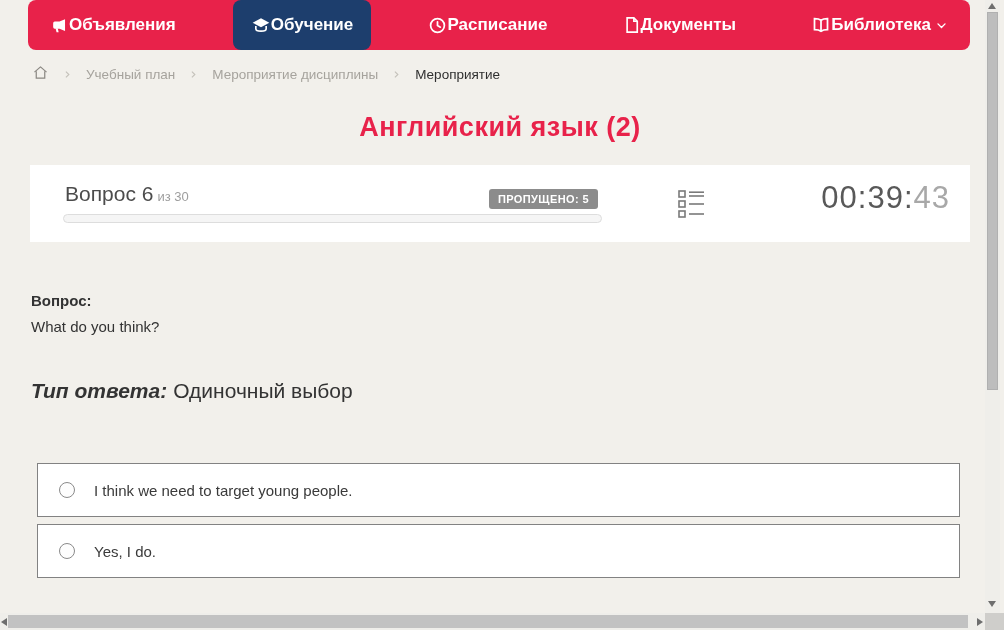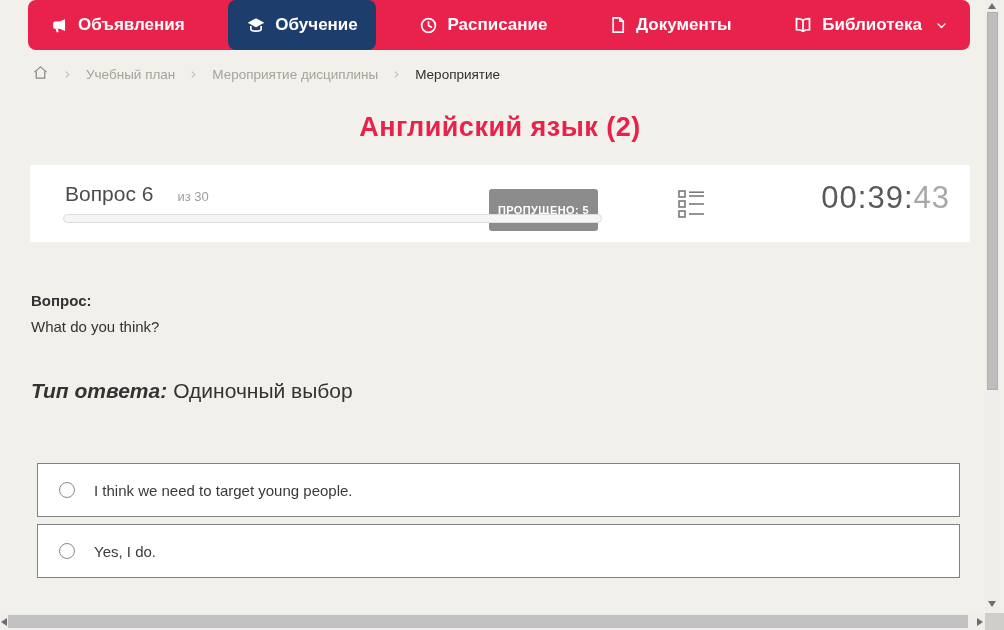--- a/index.html
+++ b/index.html
@@ -1,40 +1,40 @@
 <!DOCTYPE html>
 <html><head>
 <meta charset="utf-8">
 <style>
   html,body{margin:0;padding:0;}
   body{font-family:"Liberation Sans", sans-serif; background:#e9e7e2;}
   .screen{position:relative;width:1004px;height:630px;background:#f2f0eb;overflow:hidden;}
 
   
   .navbar{position:absolute;left:28px;top:0;width:942px;height:50px;background:#e8224a;border-radius:8px;display:flex;justify-content:space-between;align-items:stretch;padding:0 4px;box-sizing:border-box;}
-  .nav-item{display:flex;align-items:center;gap:9px;padding:0 18px;color:#ffffff;font-weight:bold;font-size:17px;white-space:nowrap;cursor:pointer;}
+  .nav-item{display:flex;align-items:center;padding:0 18px;color:#ffffff;font-weight:bold;font-size:17px;white-space:nowrap;cursor:pointer;}
   .nav-item.active{background:#1d3e6d;border-radius:8px;}
   .nav-item svg{display:block;}
   .chev{margin-left:4px;}
 
   
   .breadcrumb{position:absolute;left:32px;top:64px;display:flex;align-items:center;gap:13px;font-size:13.5px;color:#a6a39d;}
   .crumb{color:#a6a39d;}
   .crumb.current{color:#2f2f2f;}
   .crumb-sep{display:flex;align-items:center;}
 
   
   .page-title{position:absolute;left:0;top:112px;width:1000px;text-align:center;font-size:27px;font-weight:bold;color:#e8224a;letter-spacing:.5px;}
 
   
   .qpanel{position:absolute;left:30px;top:165px;width:940px;height:77px;background:#ffffff;}
-  .q-num-row{position:absolute;left:35px;top:17px;display:flex;align-items:baseline;gap:24px;}
+  .q-num-row{position:absolute;left:35px;top:17px;display:flex;align-items:baseline;gap:4px;}
   .q-num{font-size:21px;color:#4c4c4c;}
   .q-of{font-size:13px;color:#9e9e9e;}
-  .skip-badge{position:absolute;right:372px;top:24px;background:#8c8c8c;color:#ffffff;font-size:11px;font-weight:bold;letter-spacing:.4px;padding:15px 9px;border-radius:3px;}
+  .skip-badge{position:absolute;right:372px;top:24px;background:#8c8c8c;color:#ffffff;font-size:11px;font-weight:bold;letter-spacing:.4px;padding:4px 9px;border-radius:3px;}
   .progress{position:absolute;left:33px;top:49px;width:537px;height:7px;background:#f5f5f5;border:1px solid #ddd;border-radius:5px;overflow:hidden;}
   .progress-fill{height:100%;background:#e8224a;width:0%;}
   .qlist-btn{position:absolute;left:648px;top:24px;cursor:pointer;}
   .timer{position:absolute;right:20px;top:15px;font-size:31px;color:#595959;letter-spacing:1px;}
   .timer .secs{color:#a8a8a8;}
 
   
   .q-heading{position:absolute;left:31px;top:292px;font-size:15px;font-weight:bold;color:#333;}
   .q-text{position:absolute;left:31px;top:318px;font-size:15px;color:#333;}
   .q-type{position:absolute;left:31px;top:379px;font-size:21px;color:#333;}

